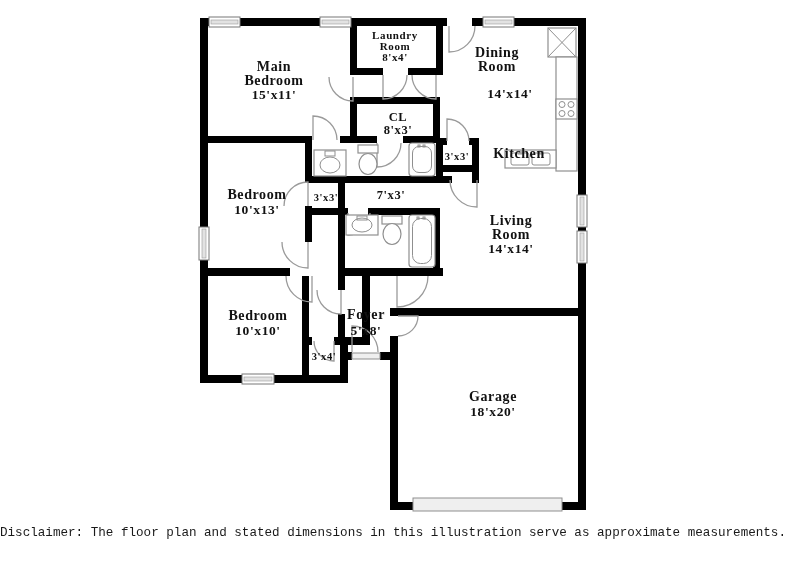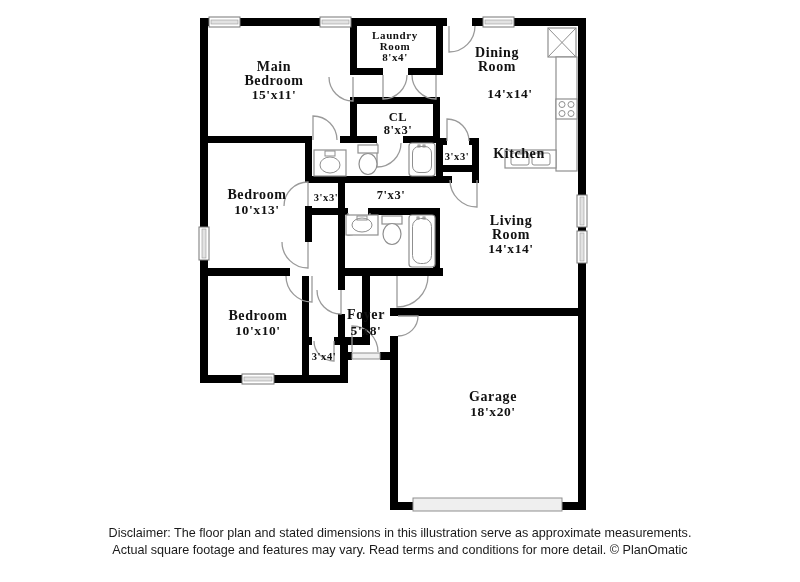--- a/index.html
+++ b/index.html
@@ -13,22 +13,22 @@
   .thresh{fill:#efefef;stroke:#8f8f8f;stroke-width:1;}
   .fx{fill:#ffffff;stroke:#8f8f8f;stroke-width:1.2;}
   .fx-thin{fill:none;stroke:#8f8f8f;stroke-width:1;}
   text{fill:#111111;font-family:"Liberation Serif",serif;font-weight:bold;
        text-anchor:middle;letter-spacing:0.6px;}
   .lbl{font-size:14px;}
   .dims{font-size:13.5px;}
   .lbl-md{font-size:12.5px;}
   .lbl-sm{font-size:11px;}
   .dims-sm{font-size:10.5px;}
-  .disclaimer{position:absolute;left:0;width:800px;text-align:center;
-      font-size:12.6px;color:#1a1a1a;font-family:Liberation Sans, sans-serif;}
+  .disclaimer{position:absolute;left:0;width:800px;
+      font-size:12.6px;color:#1a1a1a;font-family:Liberation Mono, monospace;}
 </style>
 </head>
 <body>
 
 <div class="page">
 <svg width="800" height="582" viewBox="0 0 800 582">
 
   <g class="walls">
 
     <rect x="200" y="18" width="247" height="8"></rect>
@@ -228,14 +228,13 @@
     <text class="lbl" x="511" y="225">Living</text>
     <text class="lbl" x="511" y="239">Room</text>
     <text class="dims" x="511" y="253">14'x14'</text>
 
     <text class="lbl" x="493" y="401">Garage</text>
     <text class="dims" x="493" y="416">18'x20'</text>
   </g>
 </svg>
 
   <div class="disclaimer" style="top:526px;">Disclaimer: The floor plan and stated dimensions in this illustration serve as approximate measurements.</div>
-  <div class="disclaimer" style="top:543px;">Actual square footage and features may vary. Read terms and conditions for more detail. © PlanOmatic</div>
 </div>
 
 </body></html>

